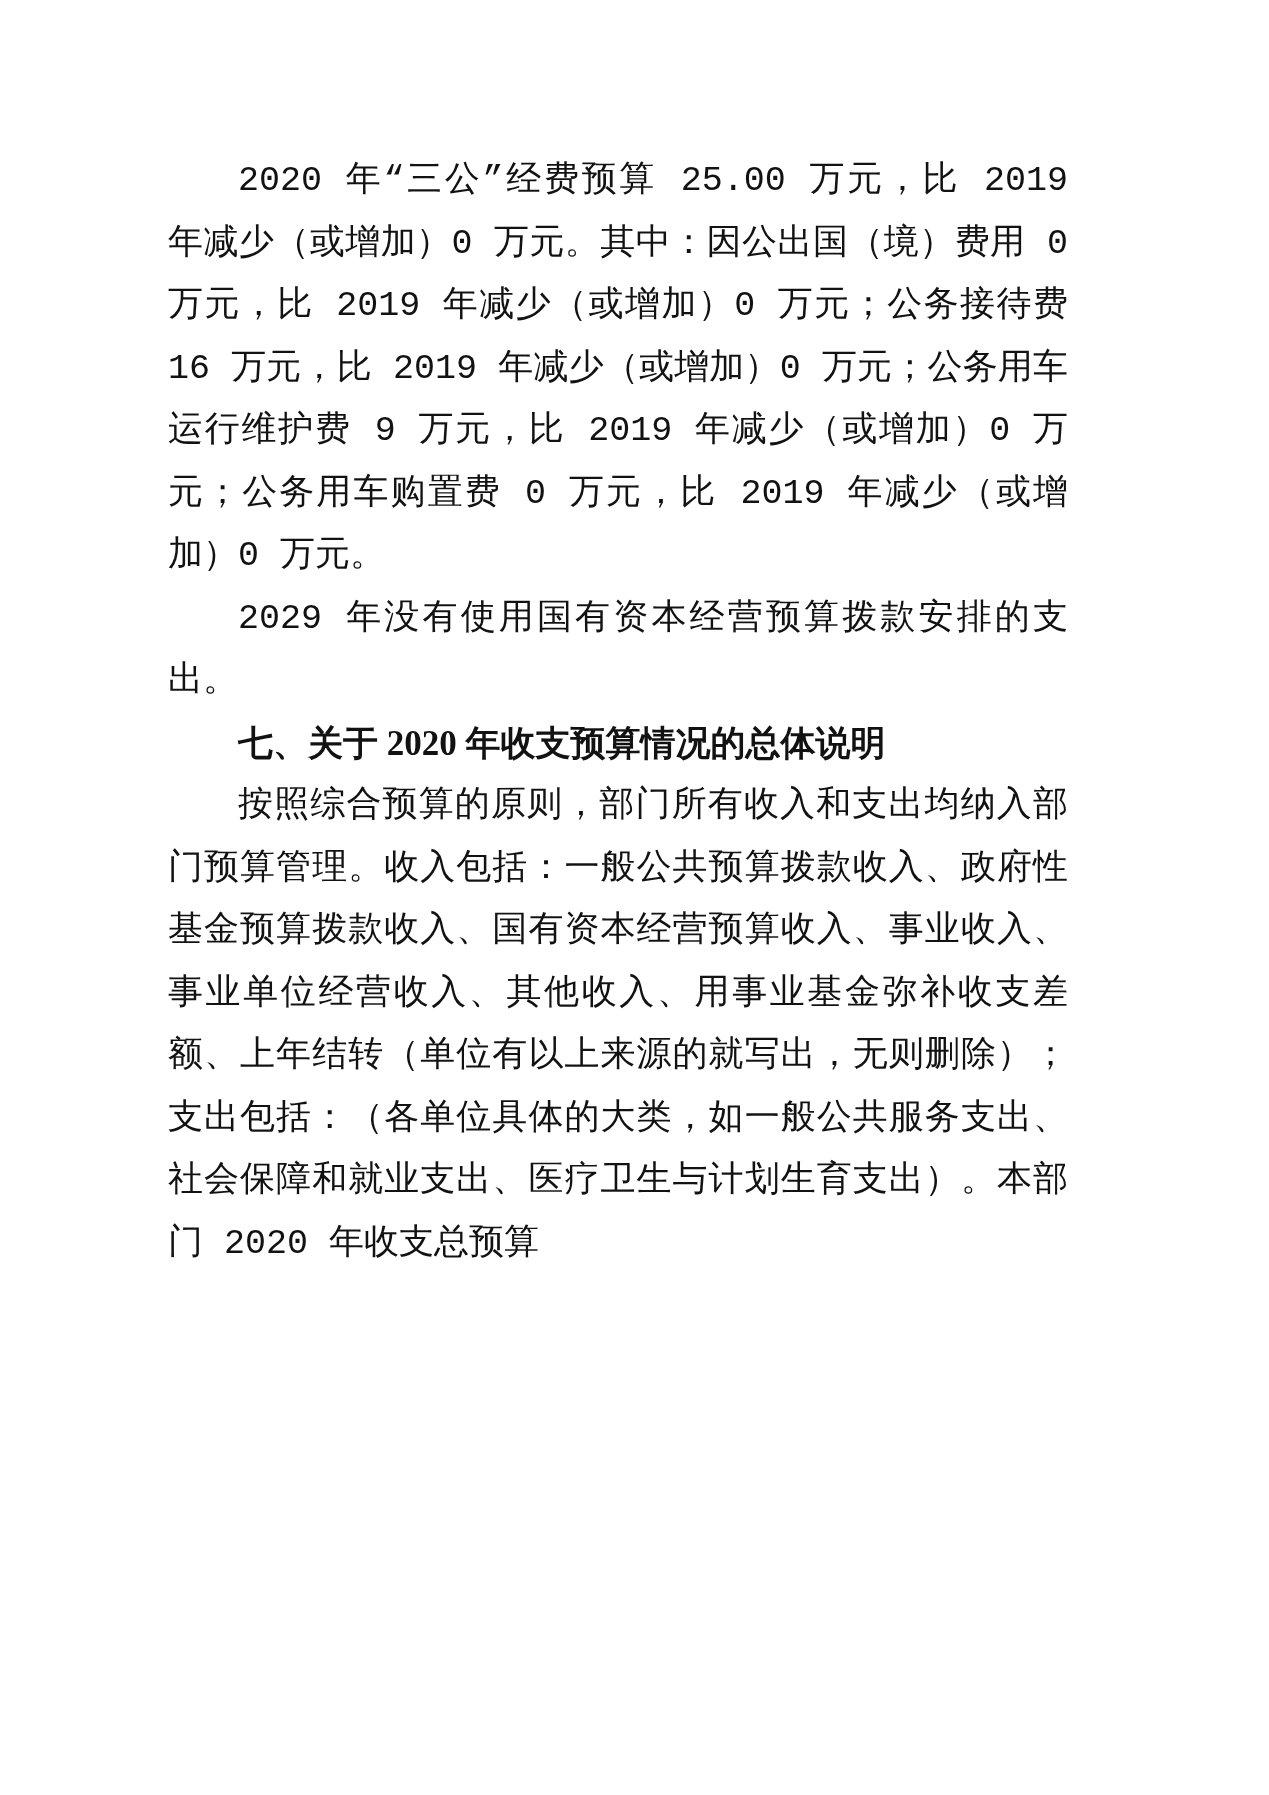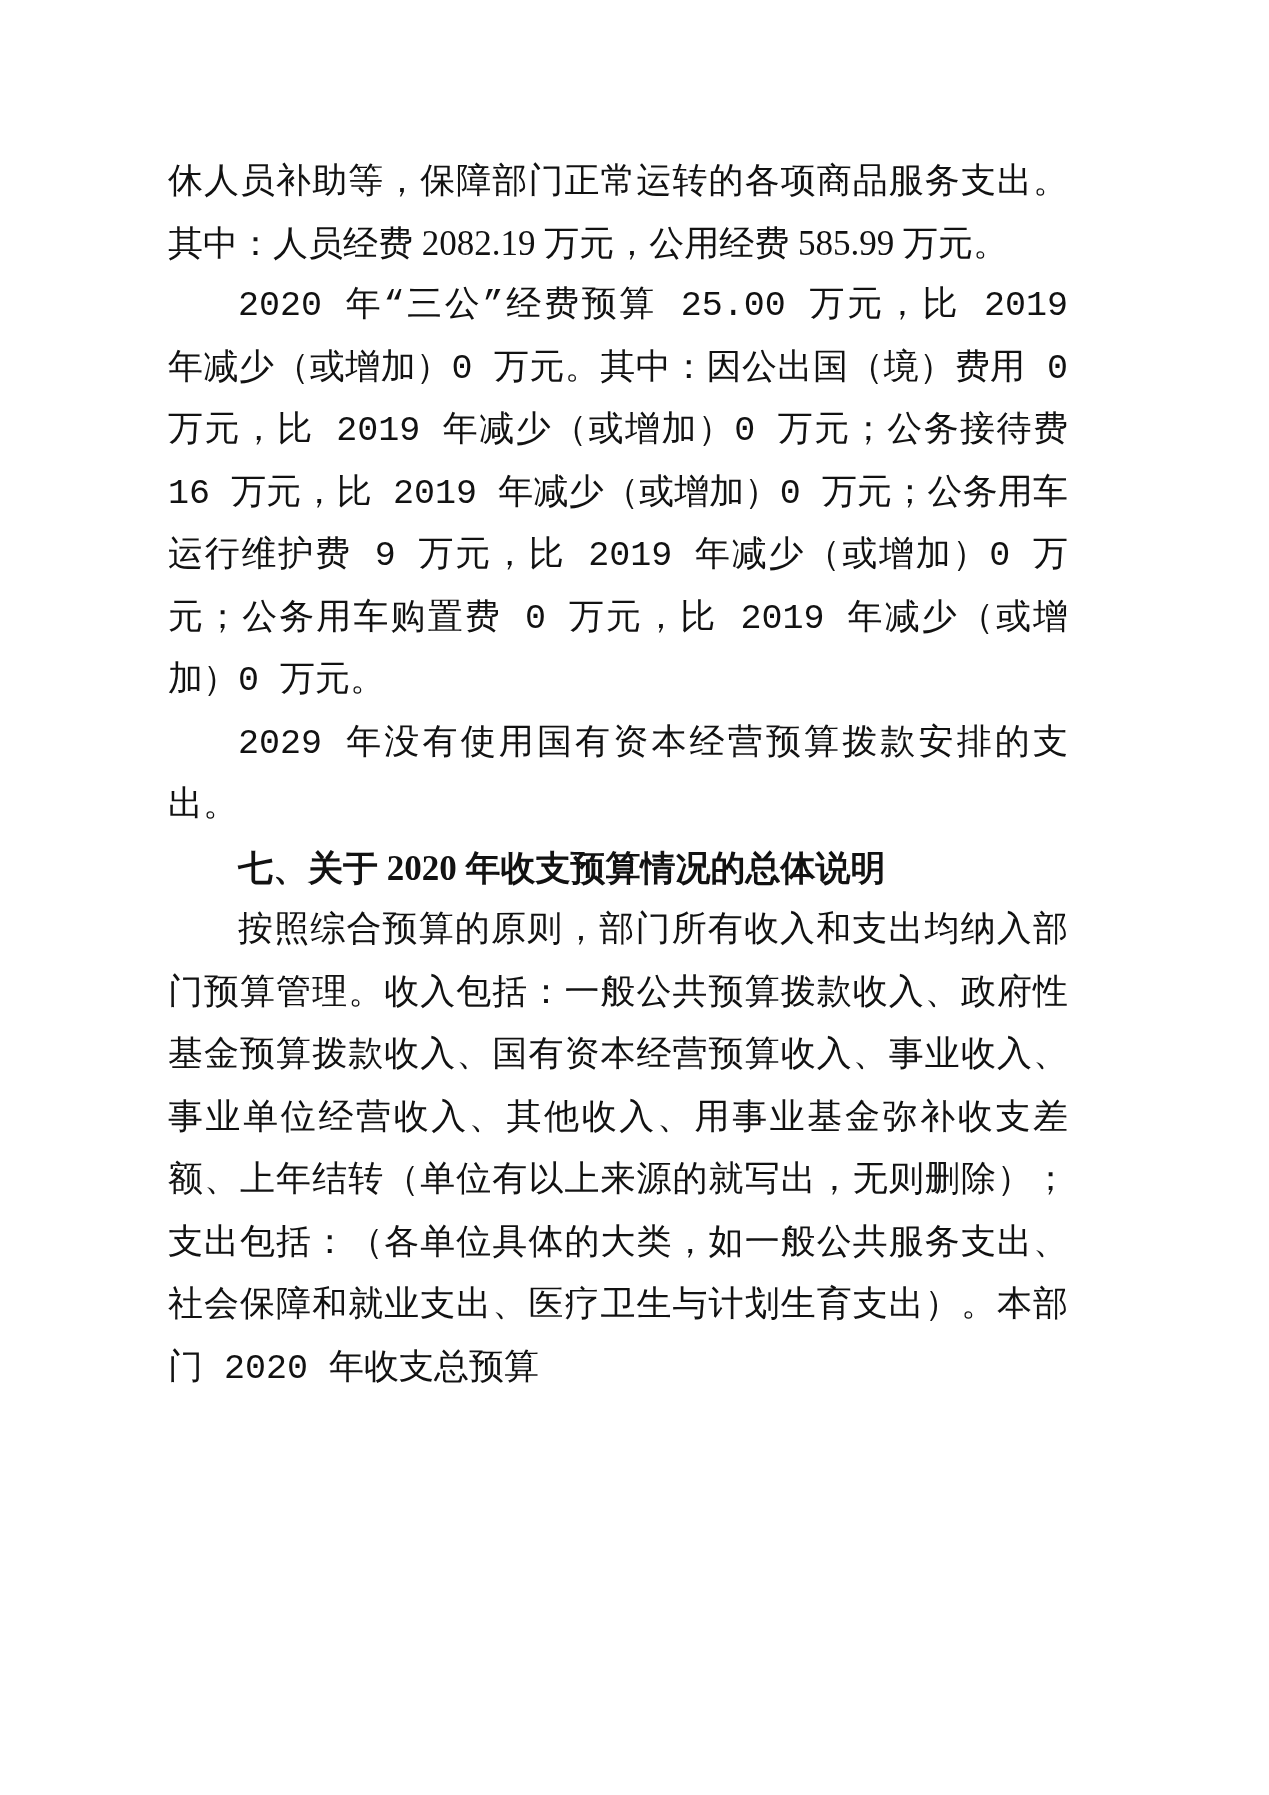--- a/index.html
+++ b/index.html
@@ -36,19 +36,18 @@
   .heading {
     font-weight: bold;
     text-indent: 2em;
   }
 </style>
 </head>
 <body>
 
 <div class="page">
   <div class="content">
-    <p class="body-text">休人员补助等，保障部门正常运转的各项商品服务支出。其中：人员经费 2082.19 万元，公用经费 585.99 万元。</p>
     <p class="body-text para-indent">2020 年“三公”经费预算 25.00 万元，比 2019 年减少（或增加）0 万元。其中：因公出国（境）费用 0 万元，比 2019 年减少（或增加）0 万元；公务接待费 16 万元，比 2019 年减少（或增加）0 万元；公务用车运行维护费 9 万元，比 2019 年减少（或增加）0 万元；公务用车购置费 0 万元，比 2019 年减少（或增加）0 万元。</p>
     <p class="body-text para-indent">2029 年没有使用国有资本经营预算拨款安排的支出。</p>
     <p class="heading">七、关于 2020 年收支预算情况的总体说明</p>
     <p class="body-text para-indent">按照综合预算的原则，部门所有收入和支出均纳入部门预算管理。收入包括：一般公共预算拨款收入、政府性基金预算拨款收入、国有资本经营预算收入、事业收入、事业单位经营收入、其他收入、用事业基金弥补收支差额、上年结转（单位有以上来源的就写出，无则删除）；支出包括：（各单位具体的大类，如一般公共服务支出、社会保障和就业支出、医疗卫生与计划生育支出）。本部门 2020 年收支总预算</p>
   </div>
 </div>
 
 </body></html>

